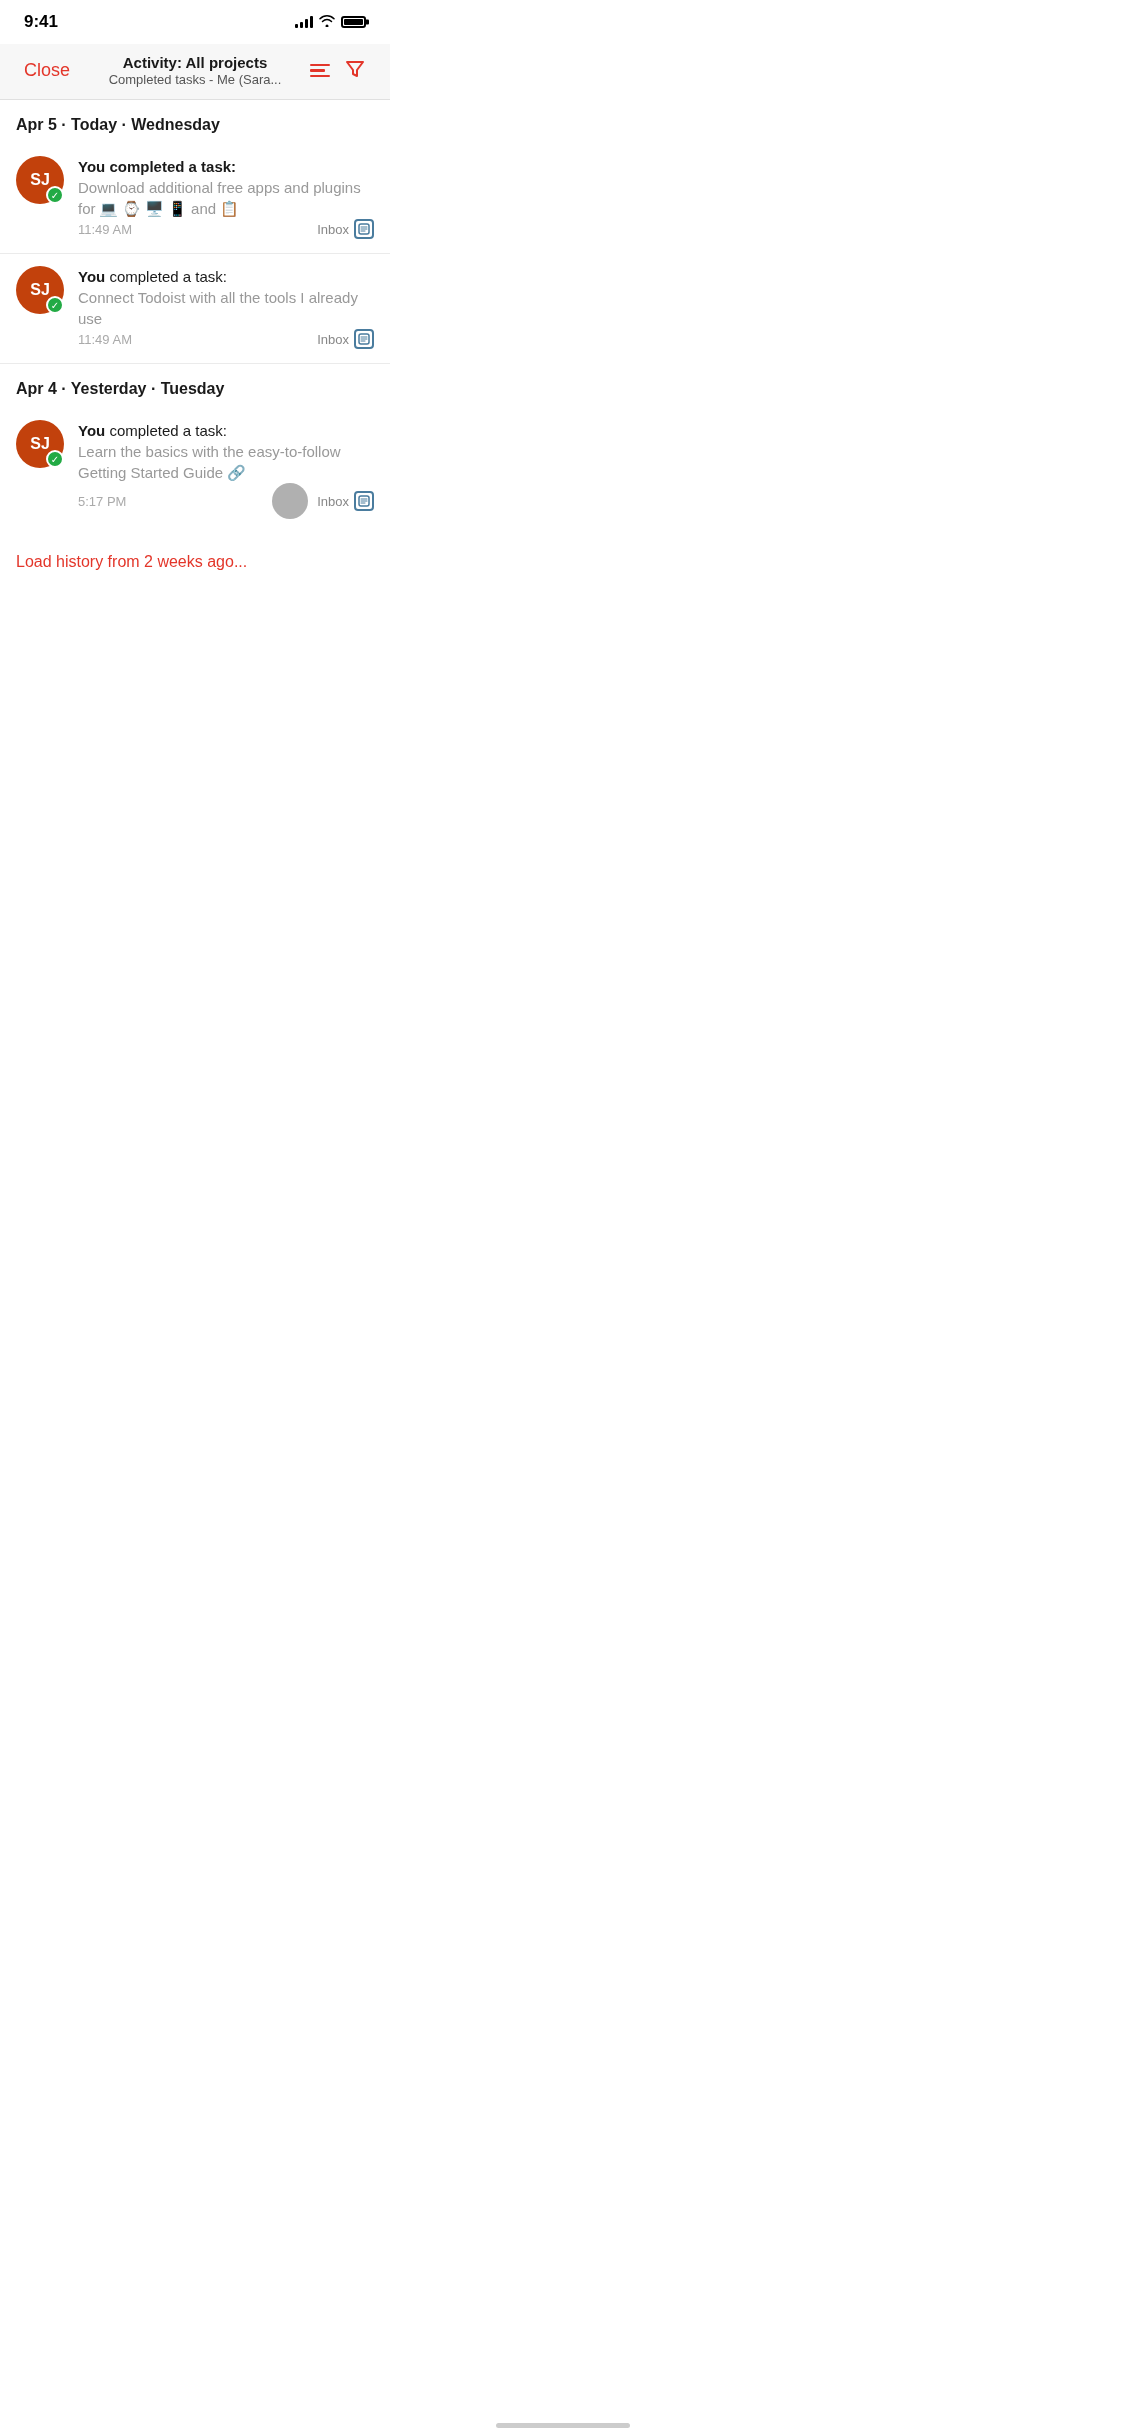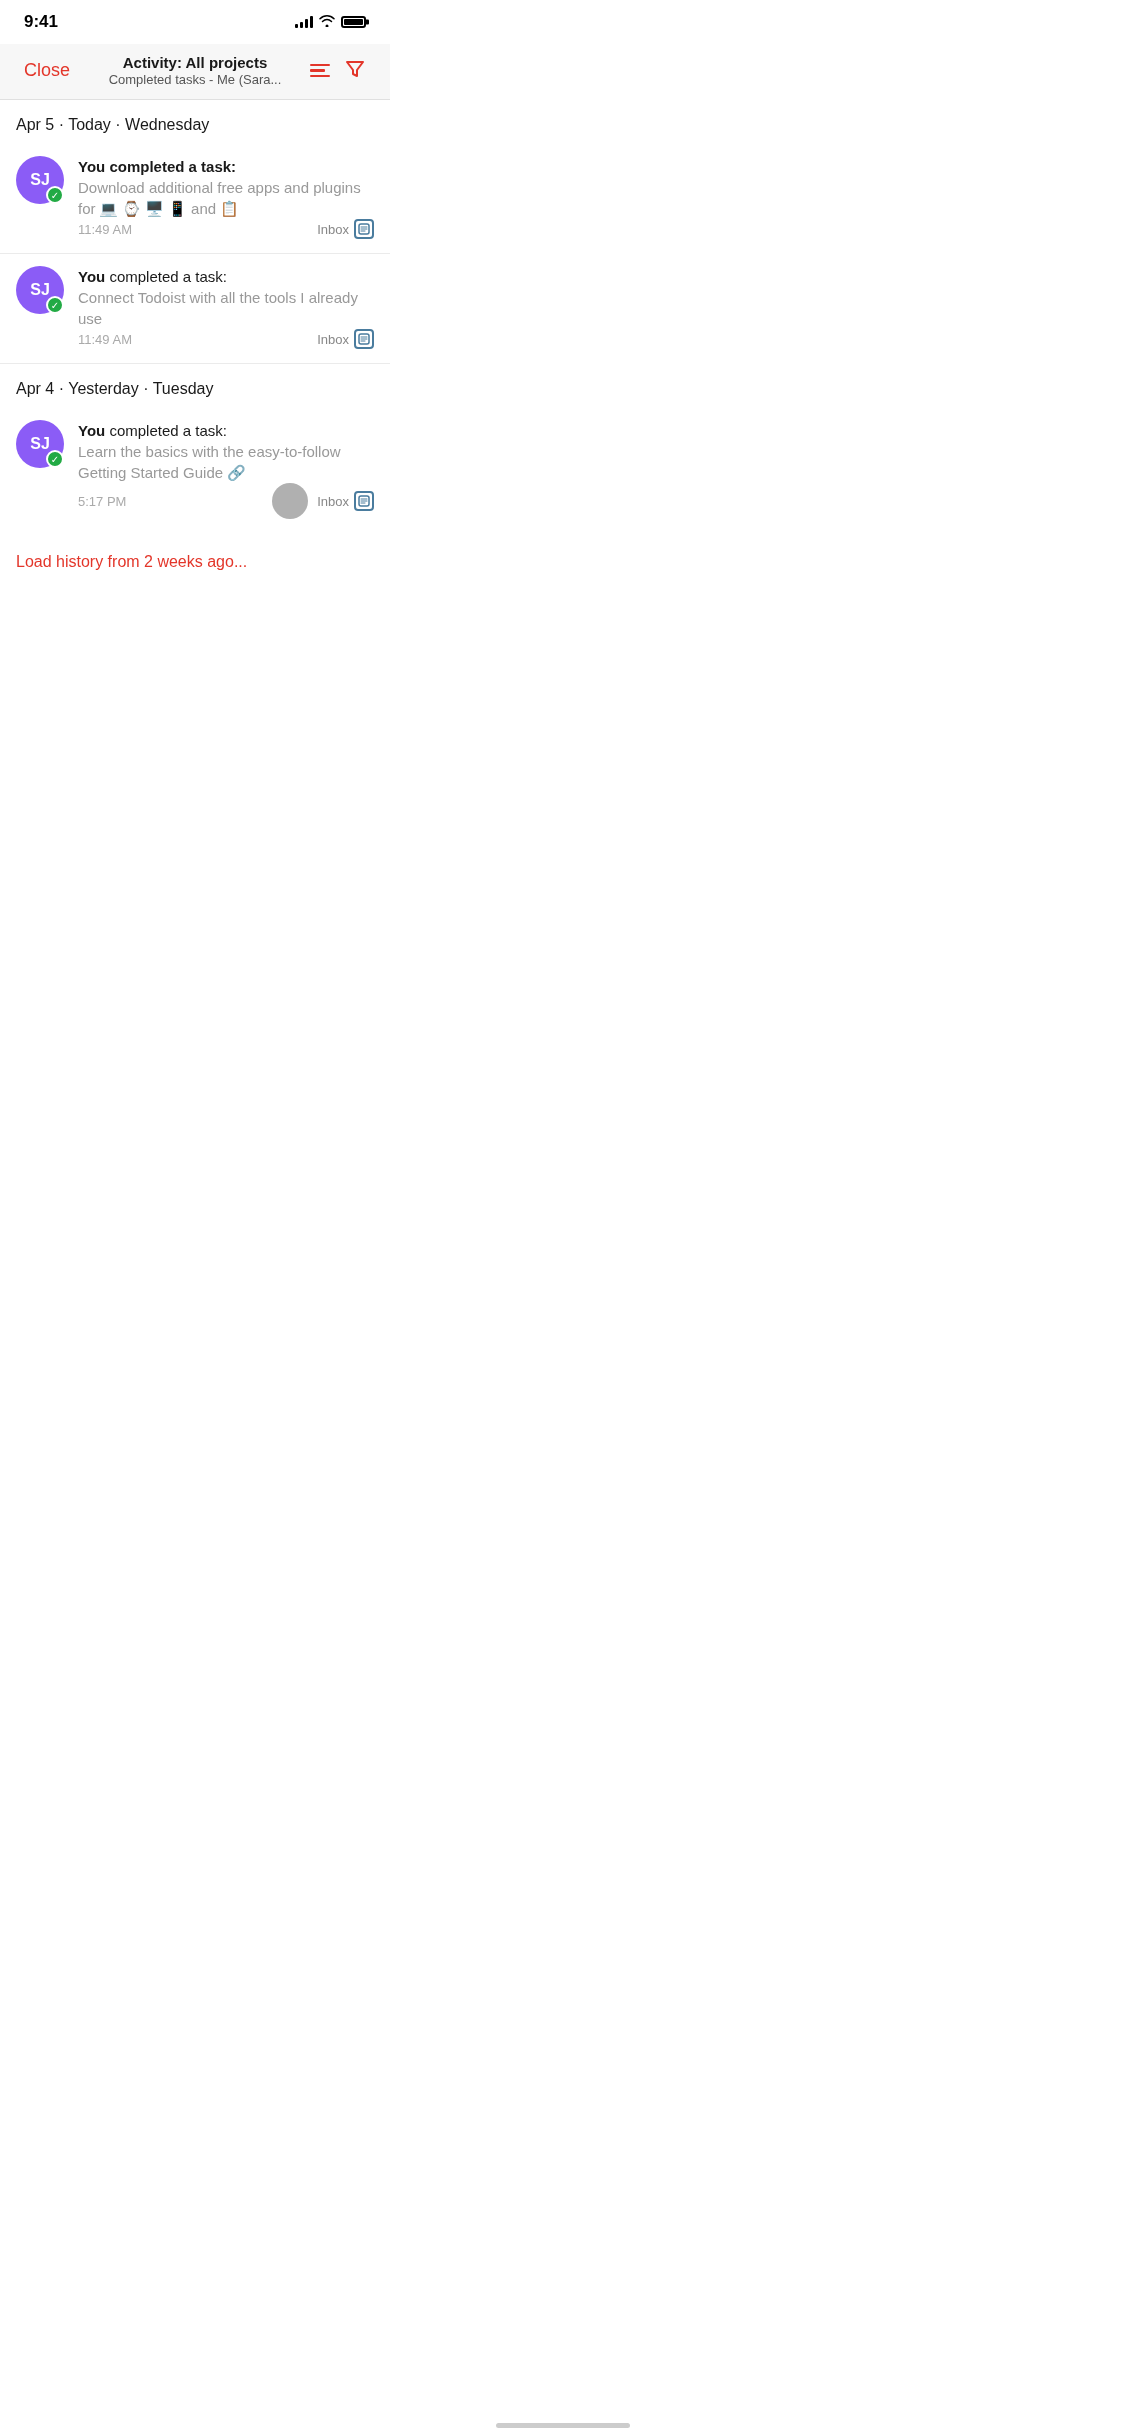--- a/index.html
+++ b/index.html
@@ -152,21 +152,21 @@
     }
 
     
     .section-header {
       padding: 16px 16px 10px;
       background: #fff;
     }
 
     .section-header-text {
       font-size: 16px;
-      font-weight: 400;
+      font-weight: 700;
       color: #1a1a1a;
     }
 
     
     .activity-item {
       display: flex;
       align-items: flex-start;
       padding: 12px 16px 14px;
       background: #fff;
       gap: 14px;
@@ -175,21 +175,21 @@
 
     .avatar-wrap {
       position: relative;
       flex-shrink: 0;
     }
 
     .avatar {
       width: 48px;
       height: 48px;
       border-radius: 50%;
-      background: #8b5cf6;
+      background: #c2410c;
       display: flex;
       align-items: center;
       justify-content: center;
       color: #fff;
       font-size: 16px;
       font-weight: 600;
     }
 
     .check-badge {
       position: absolute;

